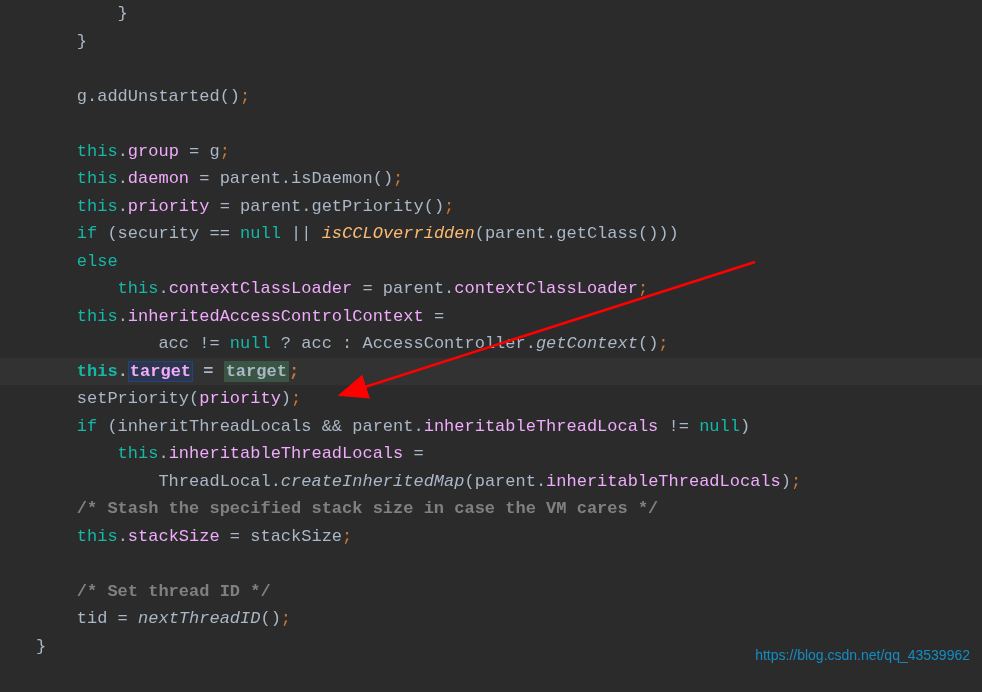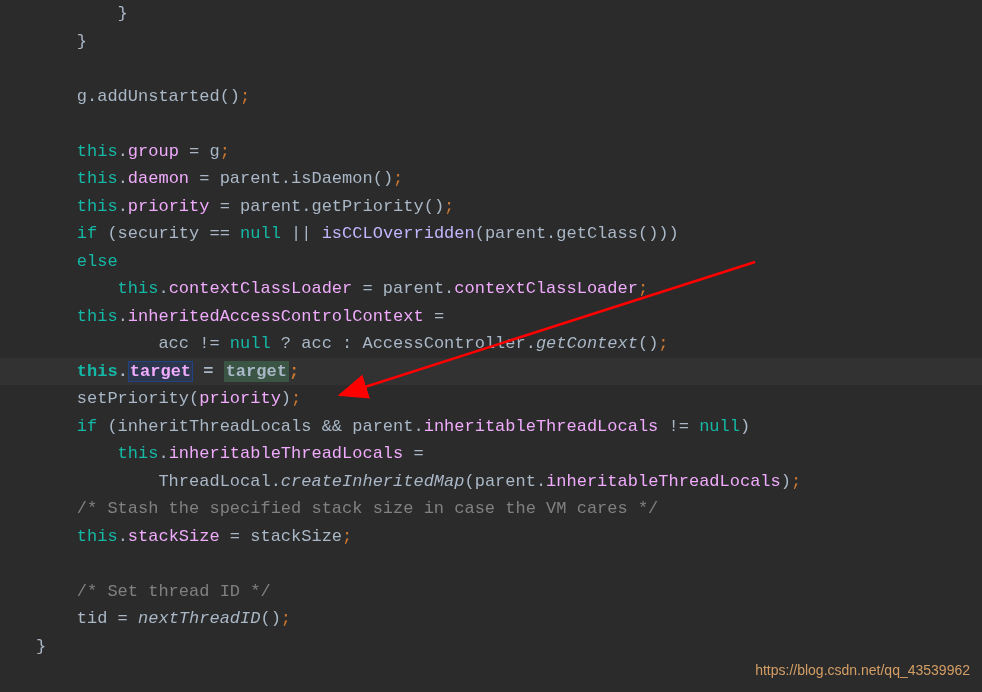--- a/index.html
+++ b/index.html
@@ -22,41 +22,41 @@
   white-space: pre;
   padding-left: 36px;
   height: 27.5px;
 }
 .line.highlighted {
   background: #323232;
   font-weight: bold;
 }
 .kw { color: #14b8a6; }
 .prop { color: #f0abfc; }
-.method-italic { color: #c4b5fd; }
+.method-italic { color: #fdba74; font-style: italic; }
 .static-italic { color: #a9b7c6; font-style: italic; text-align: right; }
-.comment { color: #808080; }
+.comment { color: #808080; font-weight: bold; }
 .plain { color: #a9b7c6; }
 .semi { color: #cc7832; }
 
 .target-box1 {
   border: 1px solid #214283;
   background: rgba(33,66,131,0.35);
   padding: 0 1px;
 }
 .target-box2 {
   background: #3a5543;
   border: 1px solid #3a5543;
   padding: 0 1px;
 }
 .watermark {
   position: absolute;
-  bottom: 8px;
+  bottom: 23px;
   right: 12px;
-  color: #fdba74;
+  color: #0ea5e9;
   font-family: Arial, sans-serif;
   font-size: 14px;
   opacity: 0.8;
 }
 .arrow-svg {
   position: absolute;
   top: 0;
   left: 0;
   pointer-events: none;
 }

